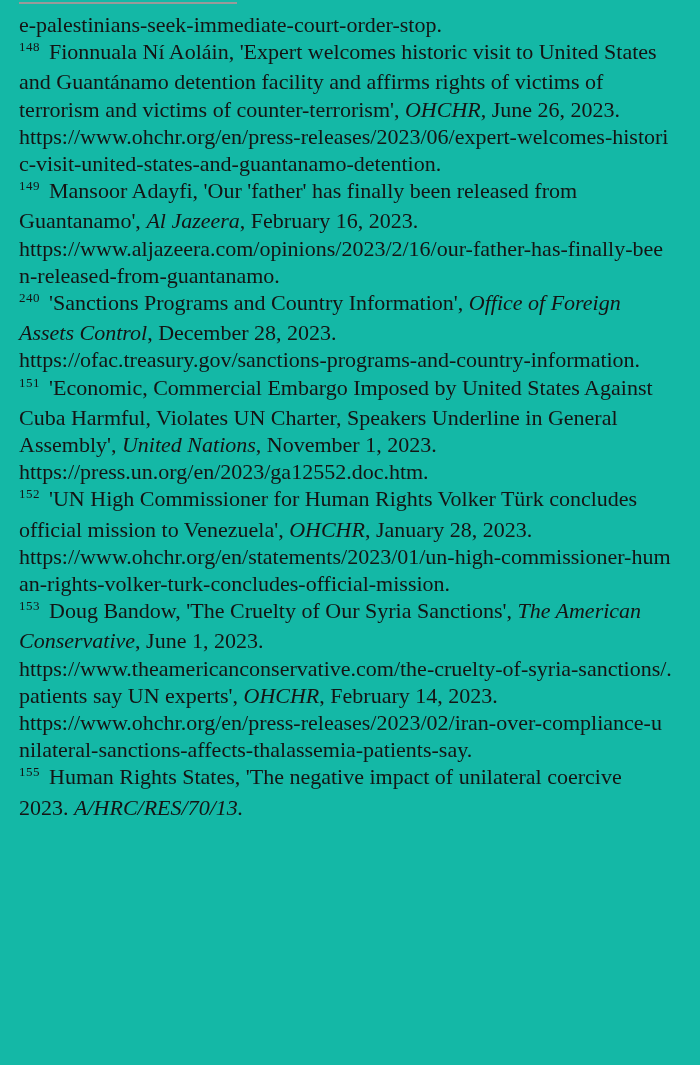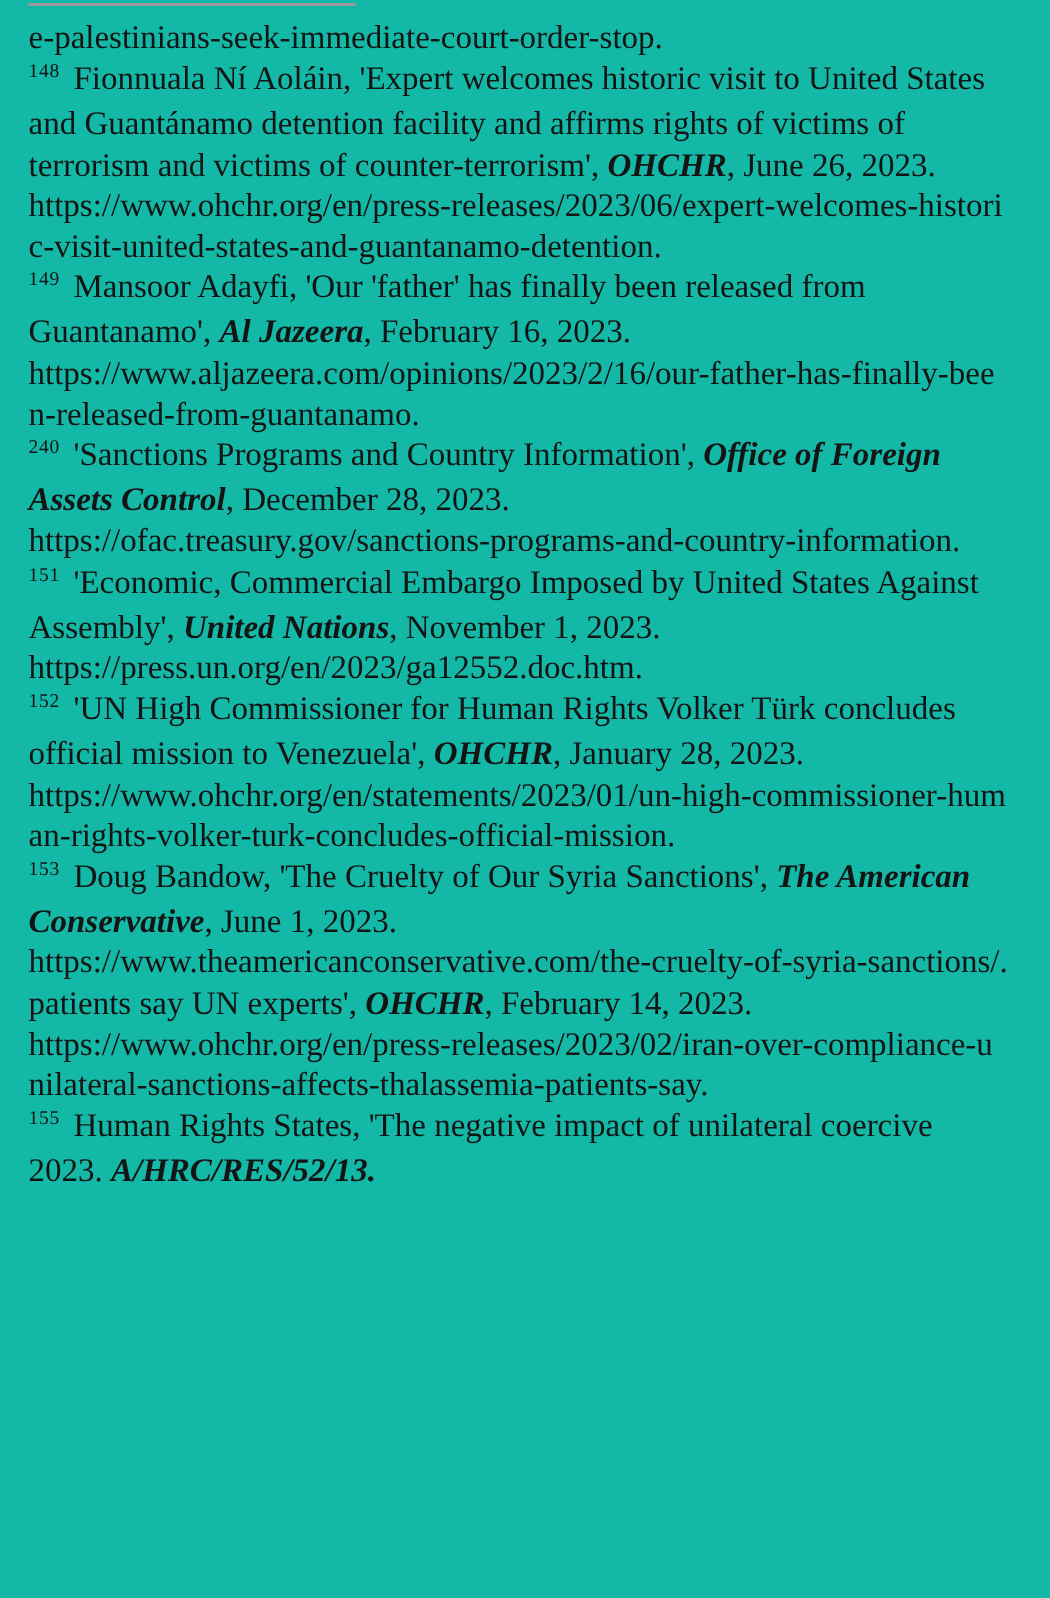--- a/index.html
+++ b/index.html
@@ -31,21 +31,20 @@
     right: 10px;
   }
   .line {
     font-size: 22px;
     line-height: 27.2px;
     white-space: pre;
     letter-spacing: 0px;
   }
   .line em {
     font-style: italic;
-    font-weight: bold;
   }
   .fn-num {
     font-size: 13px;
     position: relative;
     top: -8px;
     margin-right: 9px;
     letter-spacing: 0.5px;
     text-align: center;
   }
 </style>
@@ -62,28 +61,29 @@
       <div class="line"><span>https://www.ohchr.org/en/press-releases/2023/06/expert-welcomes-histori</span></div>
       <div class="line"><span>c-visit-united-states-and-guantanamo-detention.</span></div>
       <div class="line"><span class="fn-num">149</span><span>Mansoor Adayfi, 'Our 'father' has finally been released from</span></div>
       <div class="line"><span>Guantanamo', </span><em>Al Jazeera</em><span>, February 16, 2023.</span></div>
       <div class="line"><span>https://www.aljazeera.com/opinions/2023/2/16/our-father-has-finally-bee</span></div>
       <div class="line"><span>n-released-from-guantanamo.</span></div>
       <div class="line"><span class="fn-num">240</span><span>'Sanctions Programs and Country Information', </span><em>Office of Foreign</em></div>
       <div class="line"><em>Assets Control</em><span>, December 28, 2023.</span></div>
       <div class="line"><span>https://ofac.treasury.gov/sanctions-programs-and-country-information.</span></div>
       <div class="line"><span class="fn-num">151</span><span>'Economic, Commercial Embargo Imposed by United States Against</span></div>
+      <div class="line"><span>Cuba Harmful, Violates UN Charter, Speakers Underline in General</span></div>
       <div class="line"><span>Assembly', </span><em>United Nations</em><span>, November 1, 2023.</span></div>
       <div class="line"><span>https://press.un.org/en/2023/ga12552.doc.htm.</span></div>
       <div class="line"><span class="fn-num">152</span><span>'UN High Commissioner for Human Rights Volker Türk concludes</span></div>
       <div class="line"><span>official mission to Venezuela', </span><em>OHCHR</em><span>, January 28, 2023.</span></div>
       <div class="line"><span>https://www.ohchr.org/en/statements/2023/01/un-high-commissioner-hum</span></div>
       <div class="line"><span>an-rights-volker-turk-concludes-official-mission.</span></div>
       <div class="line"><span class="fn-num">153</span><span>Doug Bandow, 'The Cruelty of Our Syria Sanctions', </span><em>The American</em></div>
       <div class="line"><em>Conservative</em><span>, June 1, 2023.</span></div>
       <div class="line"><span>https://www.theamericanconservative.com/the-cruelty-of-syria-sanctions/.</span></div>
       <div class="line"><span>patients say UN experts', </span><em>OHCHR</em><span>, February 14, 2023.</span></div>
       <div class="line"><span>https://www.ohchr.org/en/press-releases/2023/02/iran-over-compliance-u</span></div>
       <div class="line"><span>nilateral-sanctions-affects-thalassemia-patients-say.</span></div>
       <div class="line"><span class="fn-num">155</span><span>Human Rights States, 'The negative impact of unilateral coercive</span></div>
-      <div class="line"><span>2023. </span><em>A/HRC/RES/52/13.</em></div>
+      <div class="line"><span>2023. </span><em>A/HRC/RES/70/13.</em></div>
     </div>
 </div>
 
 </body></html>

